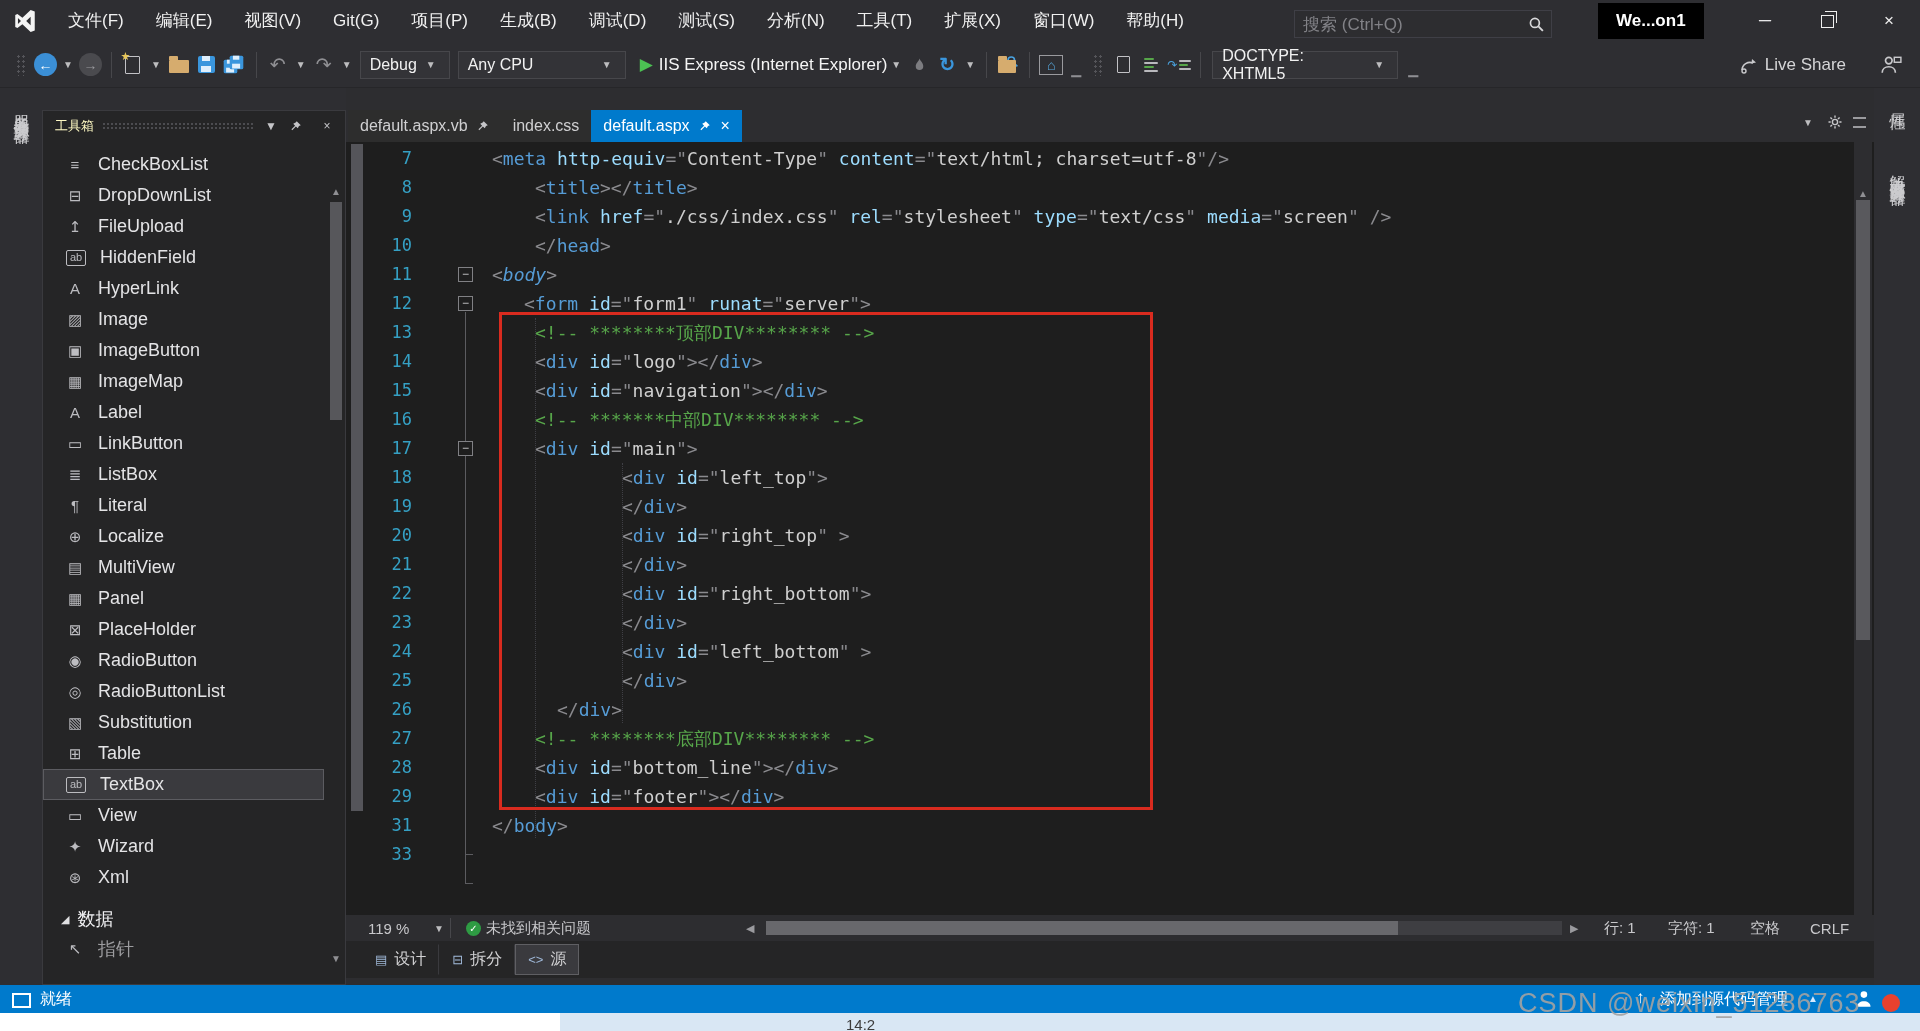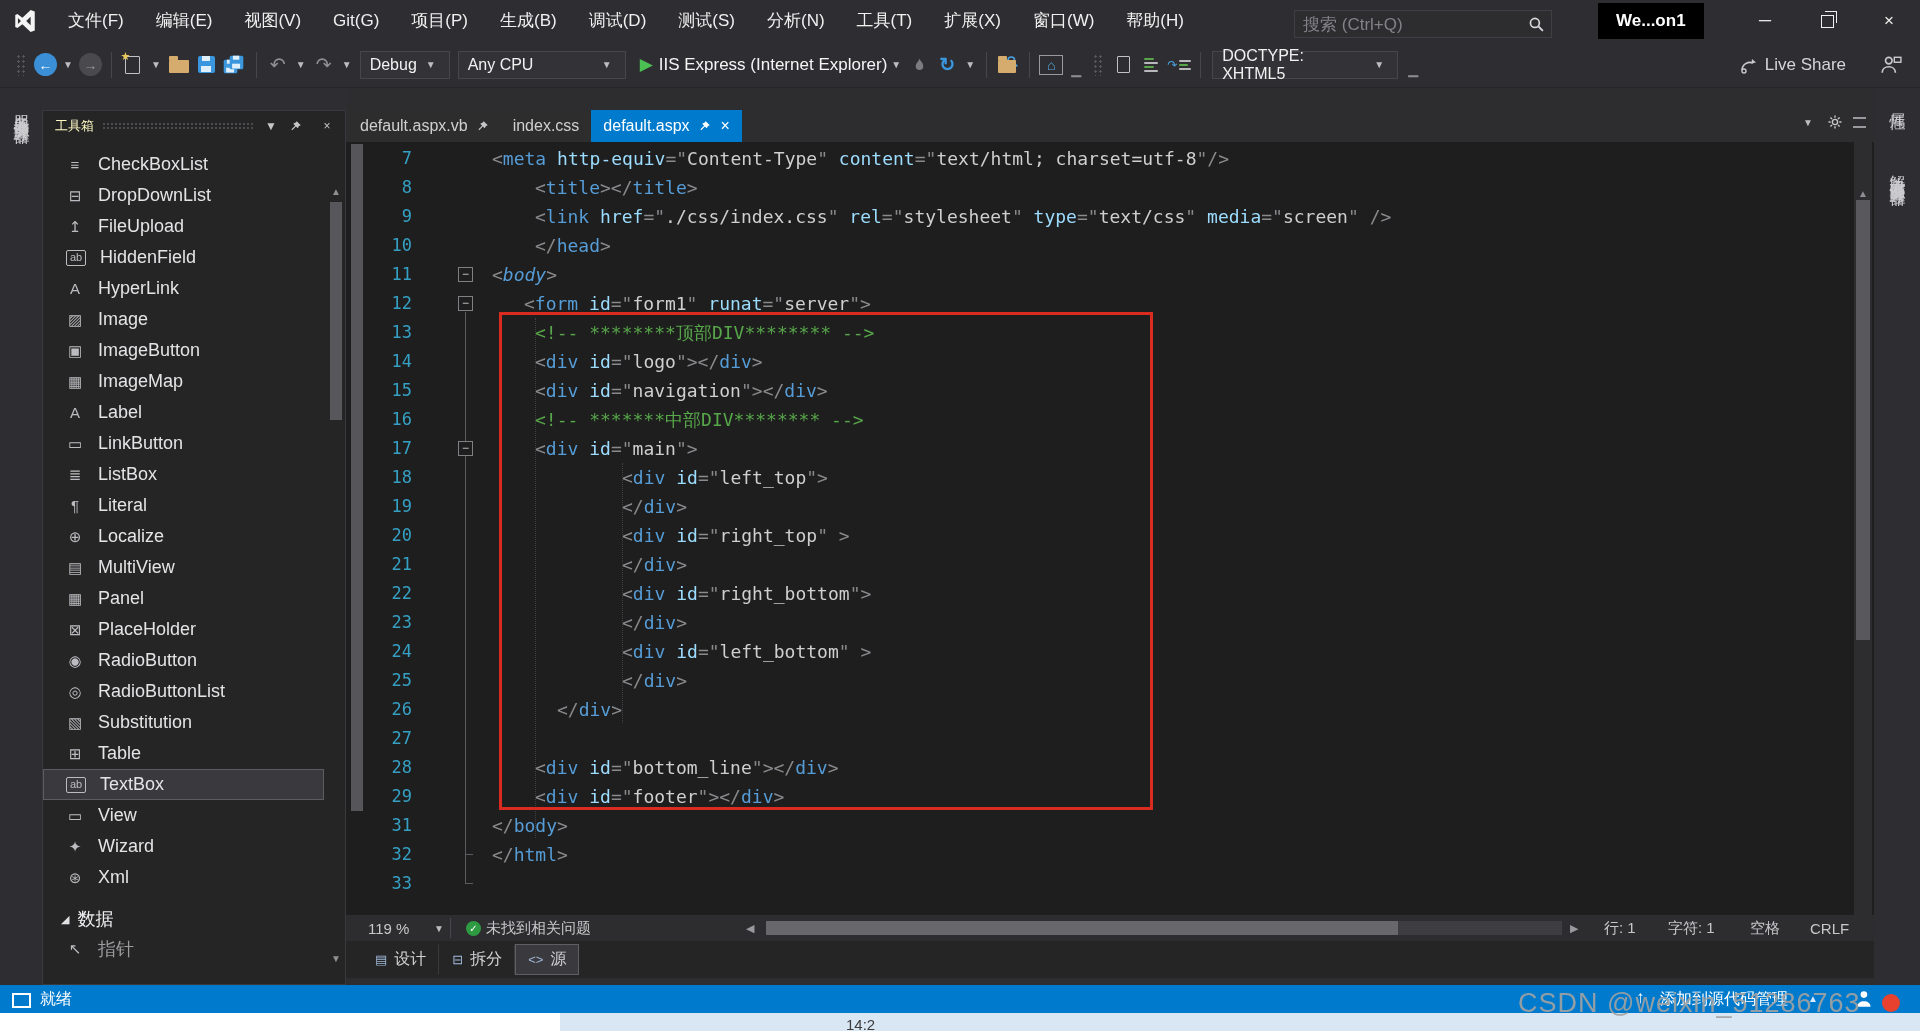--- a/index.html
+++ b/index.html
@@ -527,36 +527,33 @@
           <div class="cl">
             <span class="ln">25</span>
             <span class="ct" style="padding-left: 130px;"><span class="s-d">&lt;/</span><span class="s-t">div</span><span class="s-d">&gt;</span></span>
           </div>
           <div class="cl">
             <span class="ln">26</span>
             <span class="ct" style="padding-left: 65px;"><span class="s-d">&lt;/</span><span class="s-t">div</span><span class="s-d">&gt;</span></span>
           </div>
           <div class="cl">
             <span class="ln">27</span>
+            <span class="ct" style="padding-left: 43px;"><span class="s-c">&lt;!-- ********底部DIV******** --&gt;</span></span>
           </div>
           <div class="cl">
             <span class="ln">28</span>
             <span class="ct" style="padding-left: 43px;"><span class="s-d">&lt;</span><span class="s-t">div</span><span class="s-p"> </span><span class="s-a">id</span><span class="s-d">="</span><span class="s-v">bottom_line</span><span class="s-d">"&gt;&lt;/</span><span class="s-t">div</span><span class="s-d">&gt;</span></span>
           </div>
           <div class="cl">
             <span class="ln">29</span>
             <span class="ct" style="padding-left: 43px;"><span class="s-d">&lt;</span><span class="s-t">div</span><span class="s-p"> </span><span class="s-a">id</span><span class="s-d">="</span><span class="s-v">footer</span><span class="s-d">"&gt;&lt;/</span><span class="s-t">div</span><span class="s-d">&gt;</span></span>
           </div>
           <div class="cl">
             <span class="ln">31</span>
             <span class="ct" style="padding-left: 0px;"><span class="s-d">&lt;/</span><span class="s-t">body</span><span class="s-d">&gt;</span></span>
-          </div>
-          <div class="cl">
-            <span class="ln">32</span>
-            <span class="ct" style="padding-left: 0px;"><span class="s-d">&lt;/</span><span class="s-t">html</span><span class="s-d">&gt;</span></span>
           </div>
           <div class="cl">
             <span class="ln">33</span>
             <span class="ct" style="padding-left: 0px;"></span>
           </div>
         </div>
       <div class="fold-vline"></div>
       <div class="fold-tick" style="top:712px"></div>
       <div class="fold-tick" style="top:741px"></div>
       <div class="guide" style="left:189px;top:176px;height:520px"></div>

